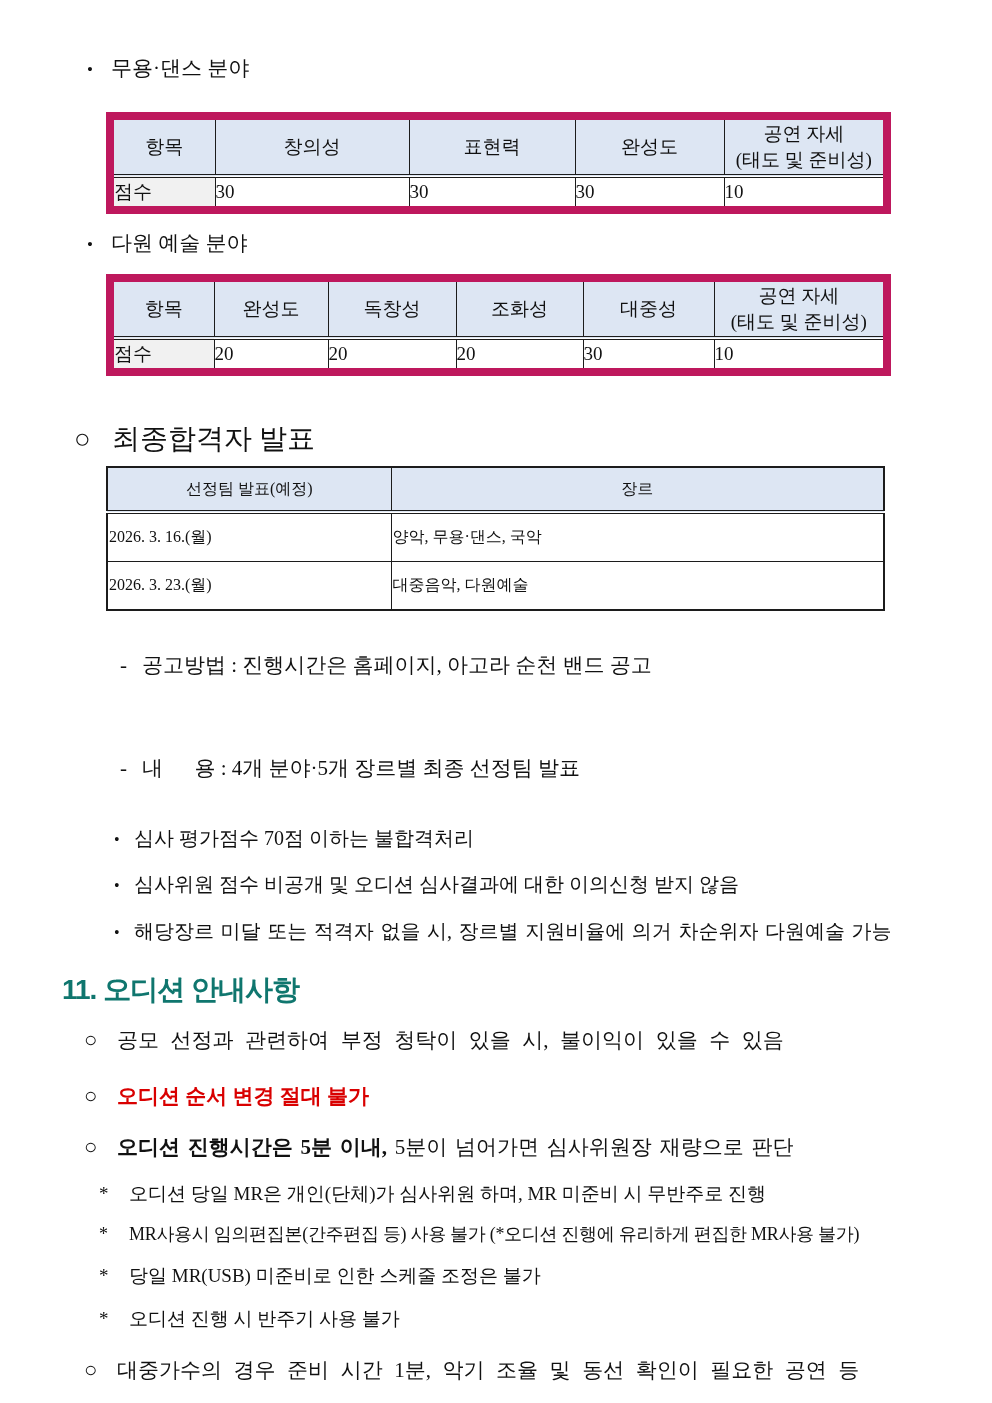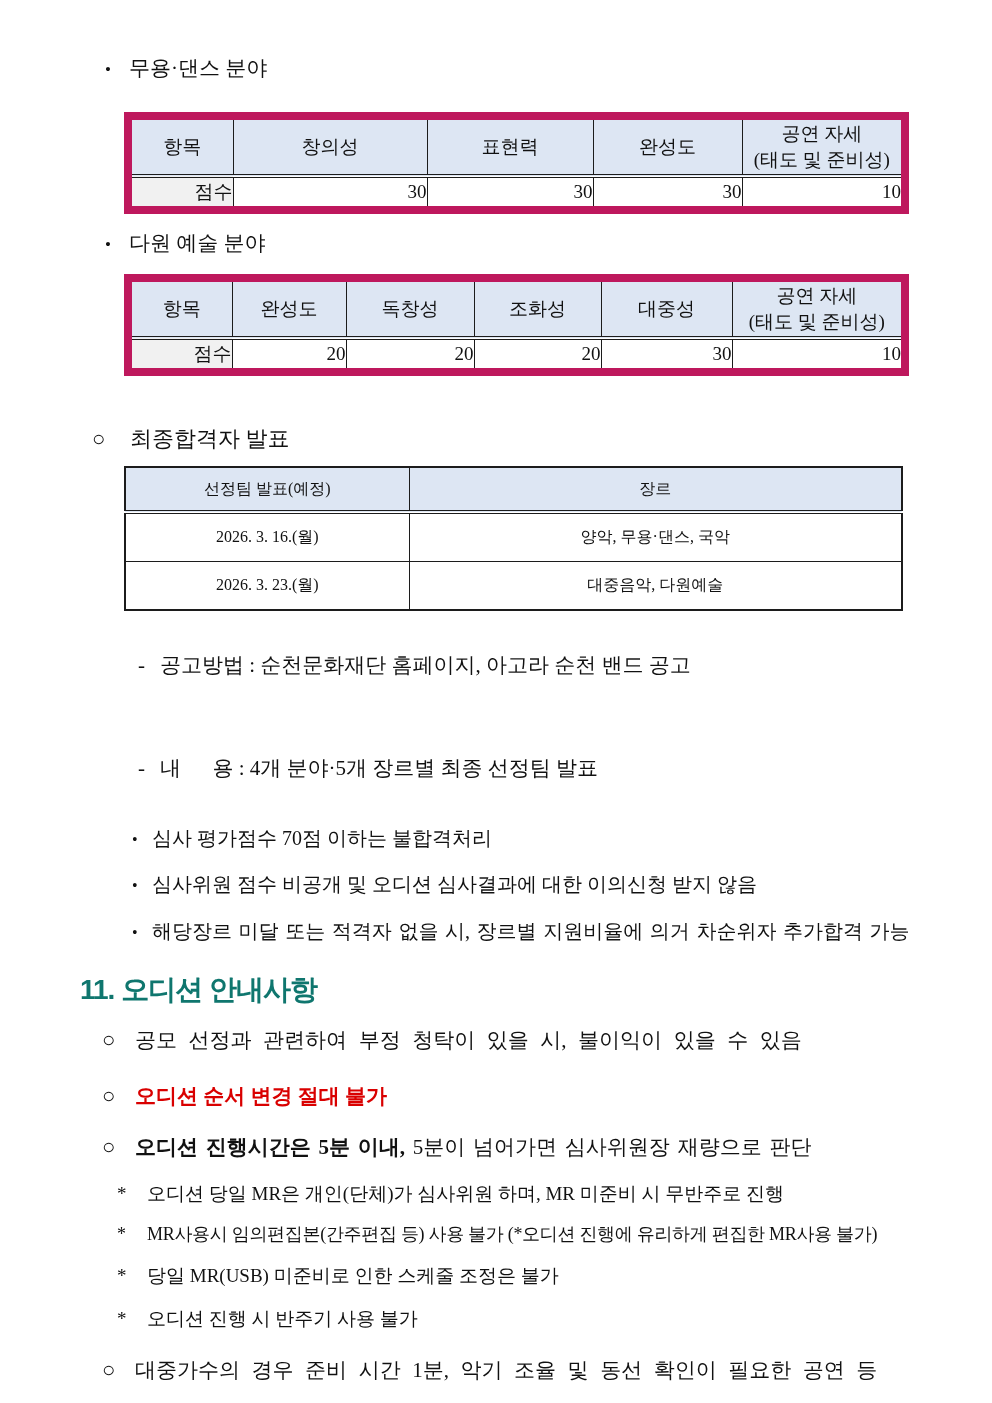--- a/index.html
+++ b/index.html
@@ -1,51 +1,51 @@
 <!DOCTYPE html>
 <html><head>
 <meta charset="utf-8">
 <style>
   html,body { margin:0; padding:0; background:#ffffff; }
   .page {
     position:relative; width:992px; height:1389px; overflow:hidden;
-    box-sizing:border-box; padding:55px 40px 0 80px;
+    box-sizing:border-box; padding:55px 40px 0 62px;
     background:#ffffff; color:#111;
     font-family:"Liberation Serif","DejaVu Serif",serif;
     font-size:21px;
   }
 
   
   .b-line { margin-left:25px; line-height:26px; }
   .b-line .mk { display:inline-block; width:24px; font-size:17px; }
 
   
   table { border-collapse:collapse; table-layout:fixed; }
   .score-table { width:777px; margin-left:44px; font-size:19px; border:8px solid #be185d; }
   .score-table th {
     height:54px; background:#dde6f3; border:1px solid #1c1c1c;
     border-bottom:4px double #1c1c1c; font-weight:normal; text-align:center;
     white-space:pre-line; line-height:1.35; padding:0 2px;
   }
-  .score-table td { height:28px; border:1px solid #1c1c1c; text-align:right; padding:0; }
+  .score-table td { height:28px; border:1px solid #1c1c1c; text-align:left; padding:0; }
   .row-label { background:#f1f1f1; }
 
   .t1 { margin-top:29px; }
   .t2 { margin-top:16px; }
   .b2 { margin-top:16px; }
 
   
-  .o-heading { margin-top:48px; margin-left:12px; line-height:30px; font-size:22px; }
+  .o-heading { margin-top:48px; margin-left:12px; line-height:30px; font-size:28px; }
   .o-heading .mk { display:inline-block; width:38px; }
   .final-table { width:777px; margin-left:44px; margin-top:12px; font-size:16px; border:2px solid #1c1c1c; }
   .final-table th {
     height:40px; background:#dde6f3; border:1px solid #1c1c1c;
     border-bottom:4px double #1c1c1c; font-weight:normal; text-align:center;
   }
-  .final-table td { height:45px; border:1px solid #1c1c1c; text-align:center; }
+  .final-table td { height:45px; border:1px solid #1c1c1c; }
 
   .dash-line { margin-left:37px; line-height:28px; white-space:pre-wrap; }
   .dash-line .mk { display:inline-block; width:22px; }
   .d1 { margin-top:12px; }
   .d2 { margin-top:19px; }
 
   .dot-line { margin-left:52px; line-height:26px; font-size:20px; }
   .dot-line .mk { display:inline-block; width:20px; font-size:16px; }
   .n1 { margin-top:15px; }
   .n2 { margin-top:18px; }
@@ -173,34 +173,34 @@
         <td>양악, 무용·댄스, 국악</td>
       </tr>
       <tr>
         <td>2026. 3. 23.(월)</td>
         <td>대중음악, 다원예술</td>
       </tr>
     </tbody>
   </table>
 
   <div class="dash-line d1">
-    <span class="mk">-</span><span>공고방법 : 순천문화재단 홈페이지, 아고라 순천 밴드 공고</span>
+    <span class="mk">-</span><span>공고방법 : 진행시간은 홈페이지, 아고라 순천 밴드 공고</span>
   </div>
   <div class="dash-line d2">
     <span class="mk">-</span><span>내      용 : 4개 분야·5개 장르별 최종 선정팀 발표</span>
   </div>
 
   <div class="dot-line n1">
     <span class="mk">•</span><span>심사 평가점수 70점 이하는 불합격처리</span>
   </div>
   <div class="dot-line n2">
     <span class="mk">•</span><span>심사위원 점수 비공개 및 오디션 심사결과에 대한 이의신청 받지 않음</span>
   </div>
   <div class="dot-line n3">
-    <span class="mk">•</span><span>해당장르 미달 또는 적격자 없을 시, 장르별 지원비율에 의거 차순위자 추가합격 가능</span>
+    <span class="mk">•</span><span>해당장르 미달 또는 적격자 없을 시, 장르별 지원비율에 의거 차순위자 다원예술 가능</span>
   </div>
 
   <div class="section-heading">11. 오디션 안내사항</div>
 
   <div class="o-item o1">
     <span class="mk">○</span><span class="stretch">공모 선정과 관련하여 부정 청탁이 있을 시, 불이익이 있을 수 있음</span>
   </div>
 
   <div class="o-item o2">
     <span class="mk">○</span><span class="red-bold">오디션 순서 변경 절대 불가</span>

